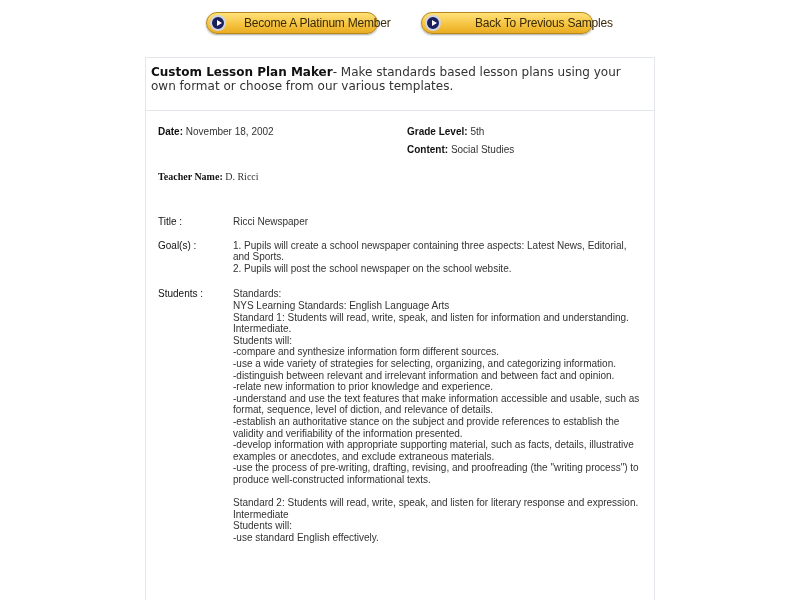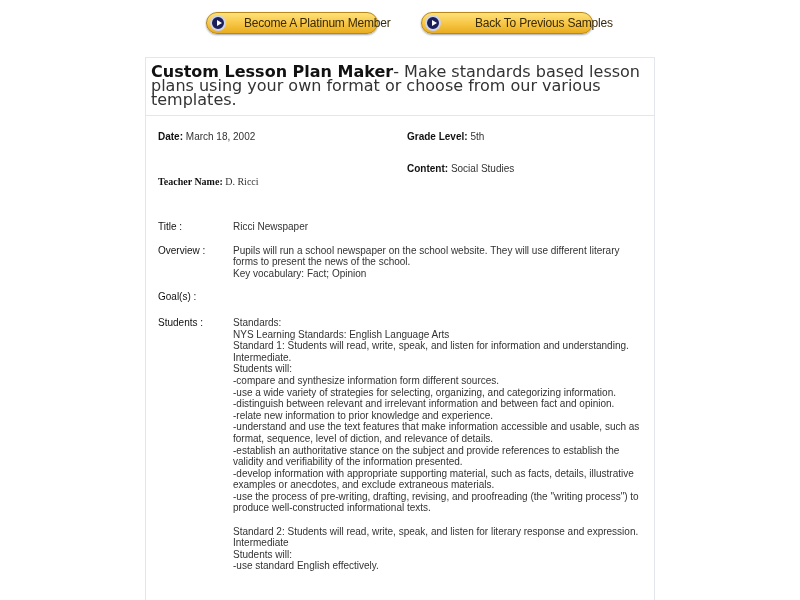--- a/index.html
+++ b/index.html
@@ -69,24 +69,24 @@
       position: absolute;
       left: 145px;
       top: 57px;
       width: 510px;
       height: 560px;
       border: 1px solid #e3e6ea;
       box-sizing: border-box;
       background: #ffffff;
     }
     .panel-header {
-      padding: 7px 5px 8px 5px;
+      padding: 7px 5px 17px 5px;
       border-bottom: 1px solid #e3e6ea;
       font-family: "DejaVu Sans", sans-serif;
-      font-size: 16px;
+      font-size: 12px;
       line-height: 14px;
       color: #333;
     }
     .panel-header b {
       font-weight: bold;
       color: #111;
     }
     .meta {
       position: relative;
       height: 105px;
@@ -135,48 +135,45 @@
 </div>
 
 <div class="panel">
   <div class="panel-header">
     <b>Custom Lesson Plan Maker</b><span>- Make standards based lesson plans using your own format or choose from our various templates.</span>
   </div>
 
   <div class="meta">
     <div class="f" style="left:12px; top:15px;">
       <b>Date:</b>
-      <span>March 18, 2002</span>
+      <span>November 18, 2002</span>
     </div>
     <div class="f" style="left:261px; top:15px;">
       <b>Grade Level:</b>
       <span>5th</span>
     </div>
-    <div class="f" style="left:261px; top:47px;">
+    <div class="f" style="left:261px; top:33px;">
       <b>Content:</b>
       <span>Social Studies</span>
     </div>
     <div class="f" style="left:12px; top:60px;font-family:Liberation Serif, serif;">
       <b>Teacher Name:</b>
       <span>D. Ricci</span>
     </div>
   </div>
 
   <div class="rows">
     <div class="row">
       <div class="lbl">Title :</div>
       <div class="val">Ricci Newspaper</div>
     </div>
-    <div class="row">
-      <div class="lbl">Overview :</div>
-      <div class="val">Pupils will run a school newspaper on the school website. They will use different literary forms to present the news of the school.
-Key vocabulary: Fact; Opinion</div>
-    </div>
     <div class="row" style="margin-bottom:14px;">
       <div class="lbl">Goal(s) :</div>
+      <div class="val">1. Pupils will create a school newspaper containing three aspects: Latest News, Editorial, and Sports.
+2. Pupils will post the school newspaper on the school website.</div>
     </div>
     <div class="row">
       <div class="lbl">Students :</div>
       <div class="val">Standards:
 NYS Learning Standards: English Language Arts
 Standard 1: Students will read, write, speak, and listen for information and understanding. Intermediate.
 Students will:
 -compare and synthesize information form different sources.
 -use a wide variety of strategies for selecting, organizing, and categorizing information.
 -distinguish between relevant and irrelevant information and between fact and opinion.

